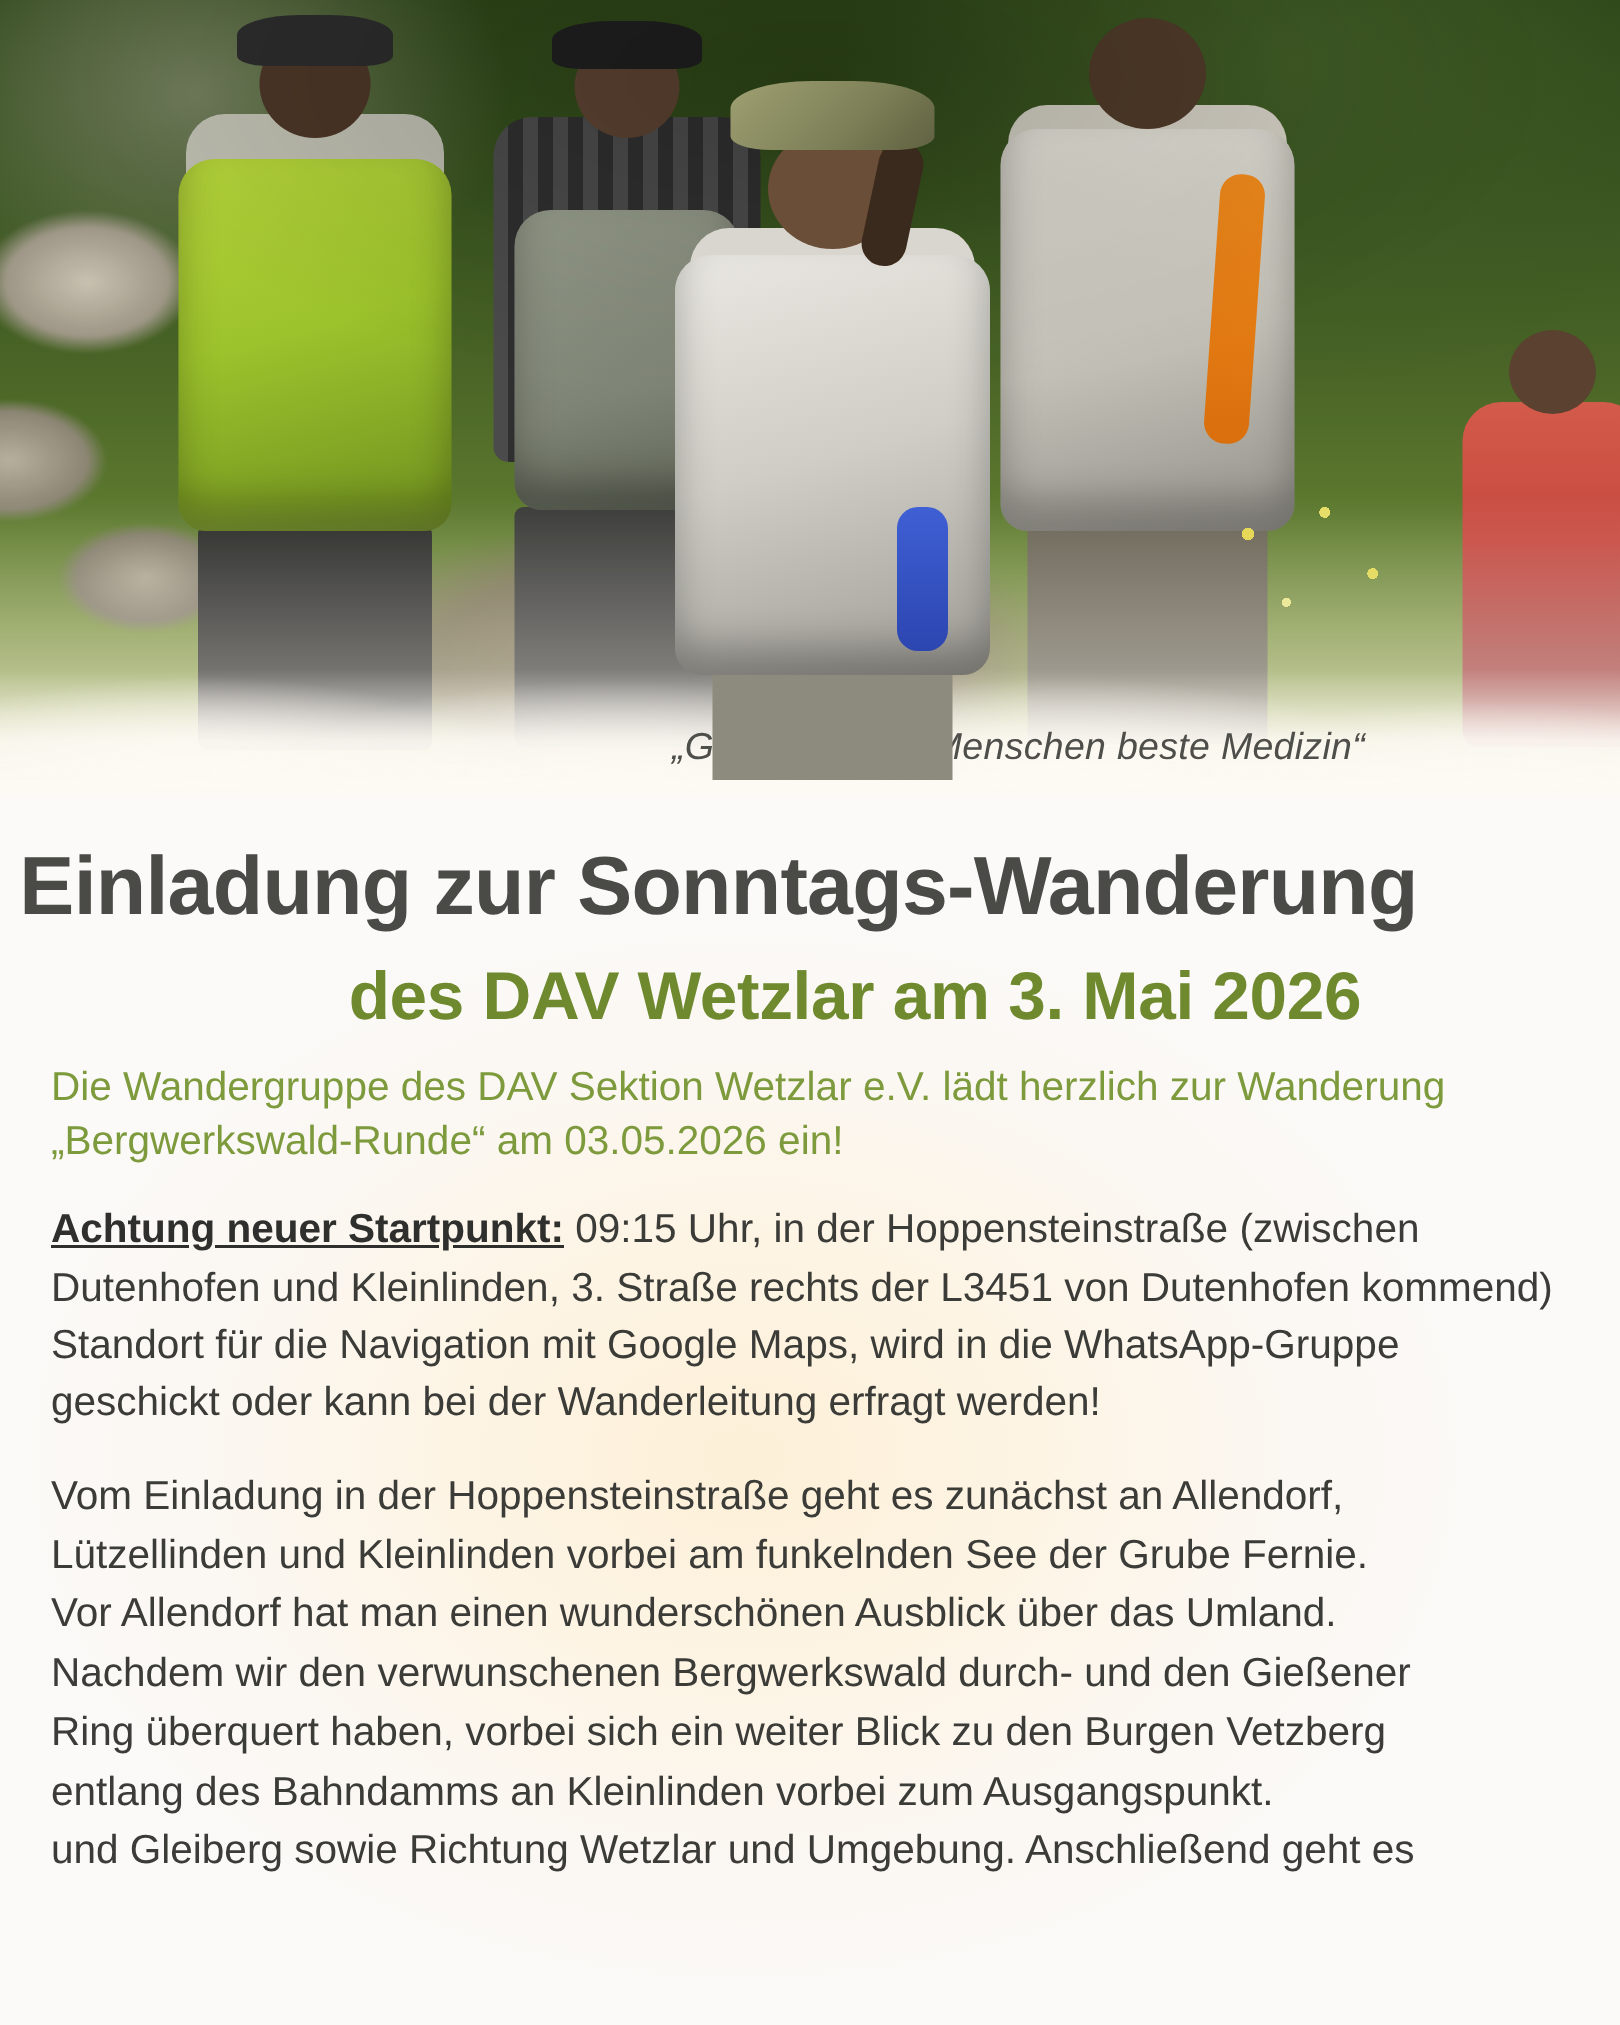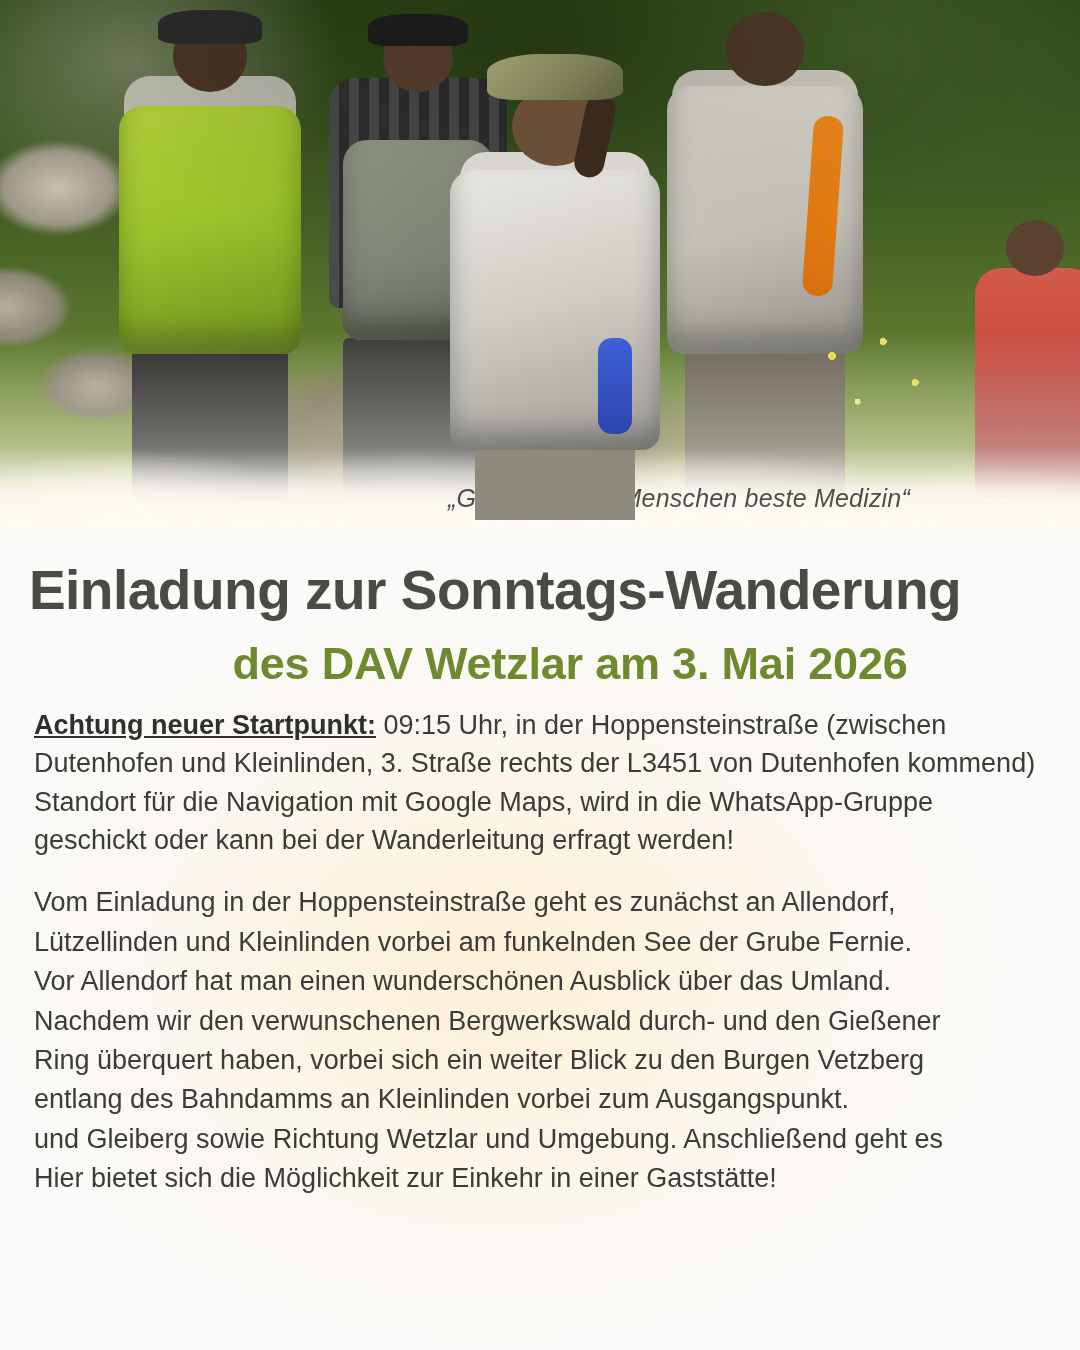--- a/index.html
+++ b/index.html
@@ -188,21 +188,21 @@
     font-style: italic;
     font-size: 23px;
     color: #4e4e4a;
     margin-top: 6px;
     padding-right: 16px;
   }
 
   
   .title {
     position: absolute;
-    left: 16px; top: 558px;
+    left: 0; top: 558px;
     width: 958px;
     text-align: center;
     font-size: 55px;
     font-weight: bold;
     color: #4a4a46;
     letter-spacing: -0.5px;
   }
   .subtitle {
     position: absolute;
     left: 0; top: 638px;
@@ -308,29 +308,29 @@
 
   <div class="quote-wrap">
     <div class="quote">„Gehen ist des Menschen beste Medizin“</div>
   </div>
 
   <div class="title">Einladung zur Sonntags-Wanderung</div>
   <div class="subtitle">des DAV Wetzlar am 3. Mai 2026</div>
 
   <div class="body-area">
 
+    <p class="lede">Die Wandergruppe des DAV Sektion Wetzlar e.V. lädt herzlich zur Wanderung „Bergwerkswald-Runde“ am 03.05.2026 ein!</p>
 
     <p class="para"><span class="strong-underline">Achtung neuer Startpunkt:</span><span> 09:15 Uhr, in der Hoppensteinstraße (zwischen Dutenhofen und Kleinlinden, 3. Straße rechts der L3451 von Dutenhofen kommend) Standort für die Navigation mit Google Maps, wird in die WhatsApp-Gruppe geschickt oder kann bei der Wanderleitung erfragt werden!</span></p>
 
     <p class="route">
       <span class="line">Vom Einladung in der Hoppensteinstraße geht es zunächst an Allendorf,</span>
       <span class="line">Lützellinden und Kleinlinden vorbei am funkelnden See der Grube Fernie.</span>
       <span class="line">Vor Allendorf hat man einen wunderschönen Ausblick über das Umland.</span>
       <span class="line">Nachdem wir den verwunschenen Bergwerkswald durch- und den Gießener</span>
       <span class="line">Ring überquert haben, vorbei sich ein weiter Blick zu den Burgen Vetzberg</span>
       <span class="line">entlang des Bahndamms an Kleinlinden vorbei zum Ausgangspunkt.</span>
       <span class="line">und Gleiberg sowie Richtung Wetzlar und Umgebung. Anschließend geht es</span>
-      <span class="line">Hier bietet sich die Möglichkeit zur Einkehr in einer Gaststätte!</span>
     </p>
 
   </div>
 
 </div>
 
 </body></html>

